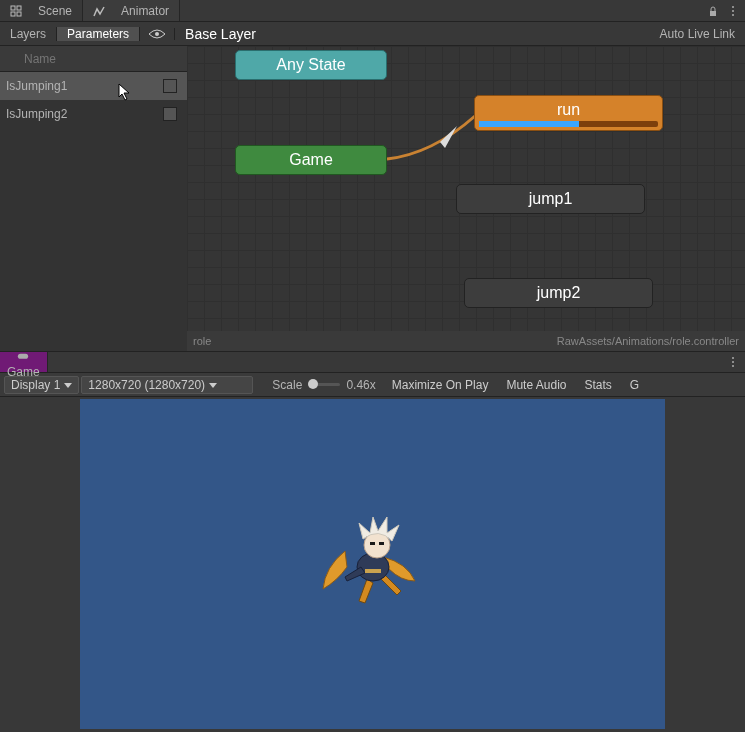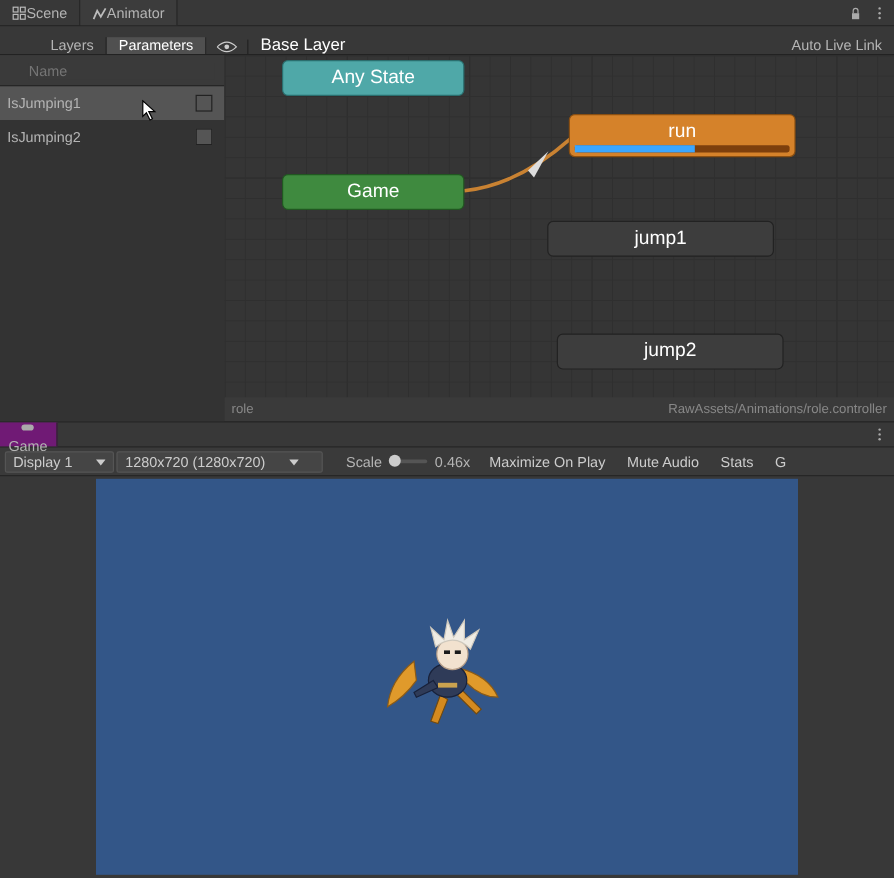--- a/index.html
+++ b/index.html
@@ -1,26 +1,26 @@
 <!DOCTYPE html>
 <html><head>
 <meta charset="utf-8">
 <style>
 * { margin:0; padding:0; box-sizing:border-box; font-family:Arial,Helvetica,sans-serif; }
 body { background:#383838; color:#b4b4b4; font-size:12px; width:745px; height:732px; overflow:hidden; }
 
 
 .tabstrip { height:22px; background:#383838; display:flex; align-items:stretch; border-bottom:1px solid #222; }
-.tab { display:flex; align-items:center; gap:0; padding:0 10px; border-right:1px solid #252525; cursor:pointer; }
+.tab { display:flex; align-items:center; gap:16px; padding:0 10px; border-right:1px solid #252525; cursor:pointer; }
 .tab.active { background:#3c3c3c; }
 .icn { display:inline-flex; width:12px; height:12px; }
 .tabstrip .right { margin-left:auto; display:flex; align-items:center; gap:8px; padding-right:6px; }
 
 
-.toolbar2 { height:24px; background:#383838; display:flex; align-items:flex-end; border-bottom:1px solid #222;padding-left:32px; }
+.toolbar2 { height:24px; background:#383838; display:flex; align-items:center; border-bottom:1px solid #222; }
 .tb-btn { padding:0 10px; display:flex; align-items:center; border-right:1px solid #222; cursor:pointer; }
 .tb-btn.sel { background:#505050; color:#fff; }
 .eye { padding:0 8px; display:flex; align-items:center; border-right:1px solid #222; }
 .bc { padding:0 10px; display:flex; align-items:center; font-size:14px; color:#fff; }
 .toolbar2 .spacer { flex:1; }
 .link { padding:0 10px; display:flex; align-items:center; }
 
 
 .split { display:flex; height:305px; }
 
@@ -58,21 +58,21 @@
 
 .footer { position:absolute; left:0; right:0; bottom:0; height:20px; background:#3a3a3a; display:flex; align-items:center; padding:0 6px; font-size:11px; color:#888; }
 .footer .r { margin-left:auto; }
 
 
 .game-tabstrip { height:22px; background:#383838; display:flex; align-items:stretch; border-top:1px solid #222; border-bottom:1px solid #222; }
 .gtab { display:flex; align-items:center; gap:4px; padding:0 7px; border-right:1px solid #252525; background:#701a75;flex-direction:column; }
 .game-tabstrip .rr { margin-left:auto; display:flex; align-items:center; padding-right:6px; gap:8px; }
 
 .game-toolbar { height:24px; background:#3a3a3a; display:flex; align-items:center; gap:2px; padding:0 4px; border-bottom:1px solid #222; font-size:12px; }
-.dd { height:18px; background:#454545; border:1px solid #555; border-radius:2px; display:flex; align-items:center; padding:0 6px; gap:20px; color:#ccc; cursor:pointer; }
+.dd { height:18px; background:#454545; border:1px solid #555; border-radius:2px; display:flex; align-items:center; padding:0 6px; gap:4px; color:#ccc; cursor:pointer; }
 .slider { display:flex; align-items:center; gap:6px; padding:0 6px;margin-left:11px; }
 .slider .track { width:32px; height:3px; background:#555; border-radius:2px; position:relative; }
 .slider .thumb { position:absolute; left:0; top:-4px; width:10px; height:10px; background:#ccc; border-radius:50%; }
 .gtbtn { padding:0 8px; height:20px; display:flex; align-items:center; color:#ccc; cursor:pointer; }
 
 .game-view { height:335px; background:#383838; display:flex; justify-content:center; }
 .viewport { width:585px; height:330px; background:#335688; position:relative; margin-top:2px; }
 .char { position:absolute; left:235px; top:110px; width:110px; height:110px; }
 
 

